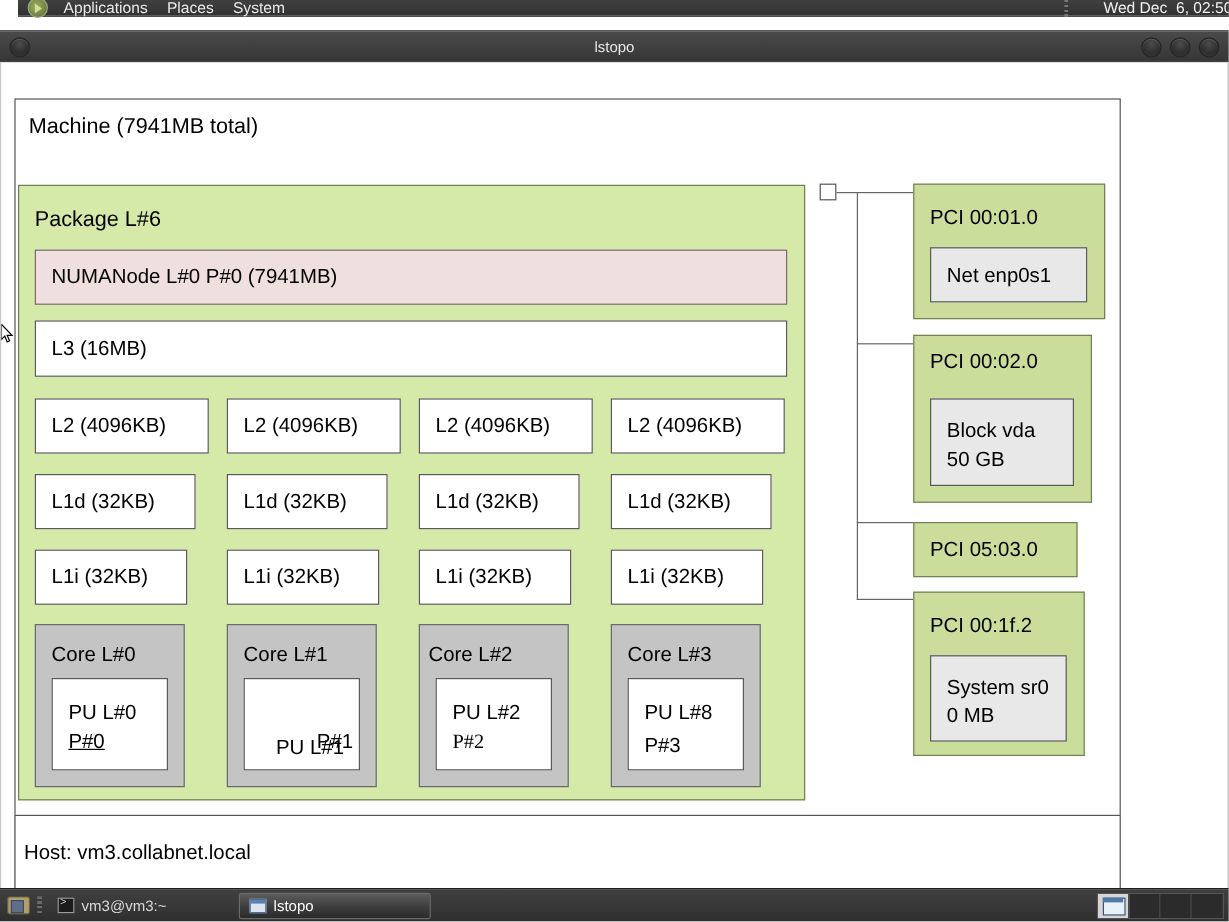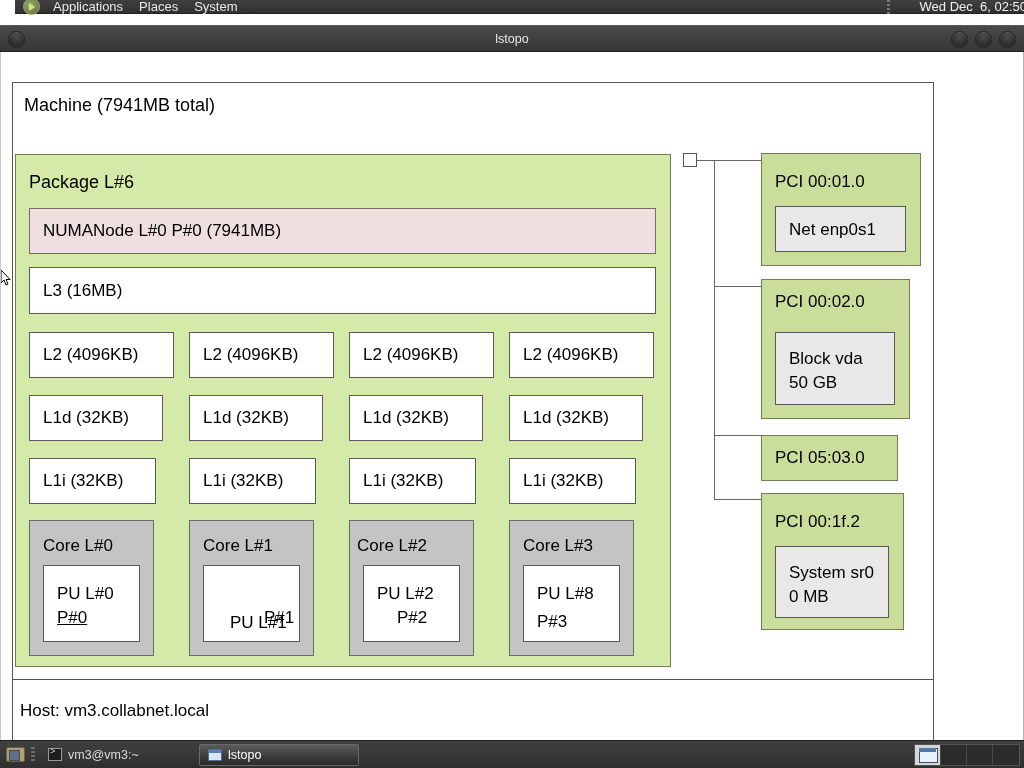--- a/index.html
+++ b/index.html
@@ -259,21 +259,21 @@
         <div class="box core-box" style="left:188px; top:468px; width:125px; height:136px;"></div>
         <div class="lbl t17" style="left:202px; top:484px;">Core L#1</div>
         <div class="box pu-box" style="left:202px; top:513px; width:97px; height:77px;"></div>
         <div class="lbl t17" style="left:229px; top:532px;margin-top:29px;">PU L#1</div>
         <div class="lbl t17" style="left:216px; top:556px;margin-left:47px;">P#1</div>
 
         <div class="box core-box" style="left:348px; top:468px; width:125px; height:136px;"></div>
         <div class="lbl t17" style="left:356px; top:484px;">Core L#2</div>
         <div class="box pu-box" style="left:362px; top:513px; width:97px; height:77px;"></div>
         <div class="lbl t17" style="left:376px; top:532px;">PU L#2</div>
-        <div class="lbl t17" style="left:396px; top:556px;">P#2</div>
+        <div class="lbl t17" style="left:376px; top:556px;font-family:Liberation Serif, serif;">P#2</div>
 
         <div class="box core-box" style="left:508px; top:468px; width:125px; height:136px;"></div>
         <div class="lbl t17" style="left:522px; top:484px;">Core L#3</div>
         <div class="box pu-box" style="left:522px; top:513px; width:97px; height:77px;"></div>
         <div class="lbl t17" style="left:536px; top:532px;">PU L#8</div>
         <div class="lbl t17" style="left:536px; top:560px;">P#3</div>
 
         <div class="box bridge-box" style="left:682px; top:101px; width:14px; height:14px;"></div>
         <div class="link link-h" style="left:696px; top:108px; width:18px;"></div>
         <div class="link link-v" style="left:713px; top:108px; height:340px;"></div>

